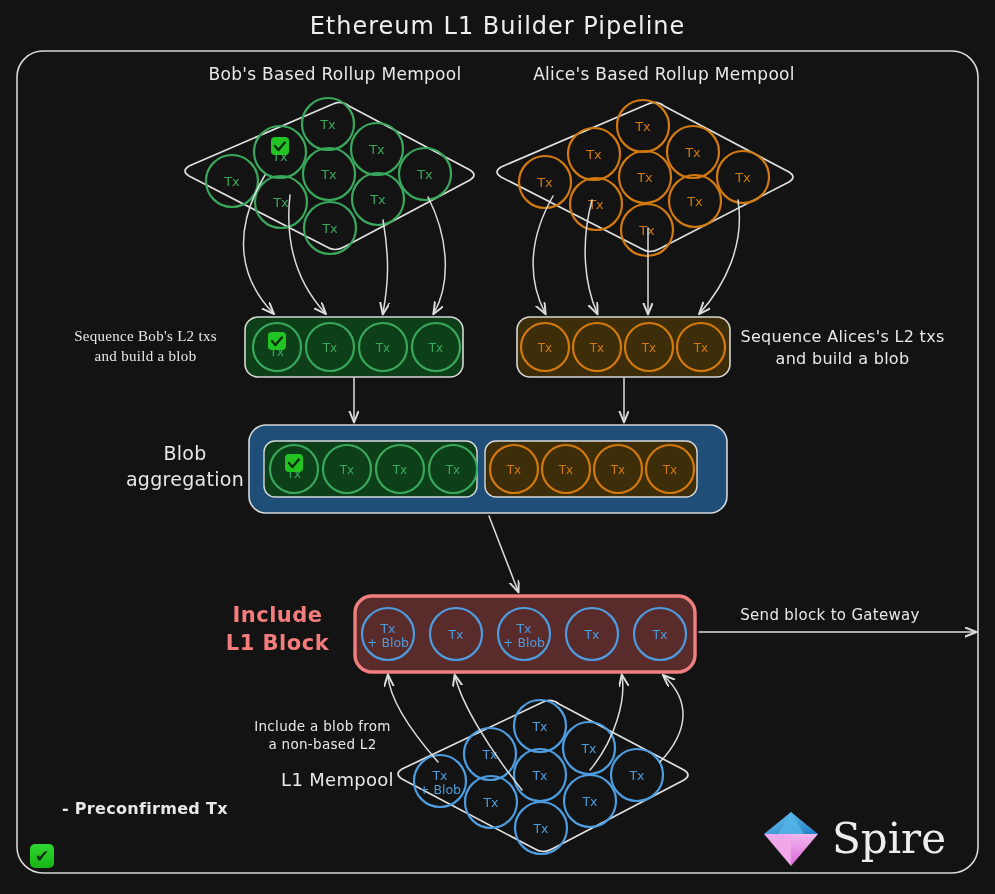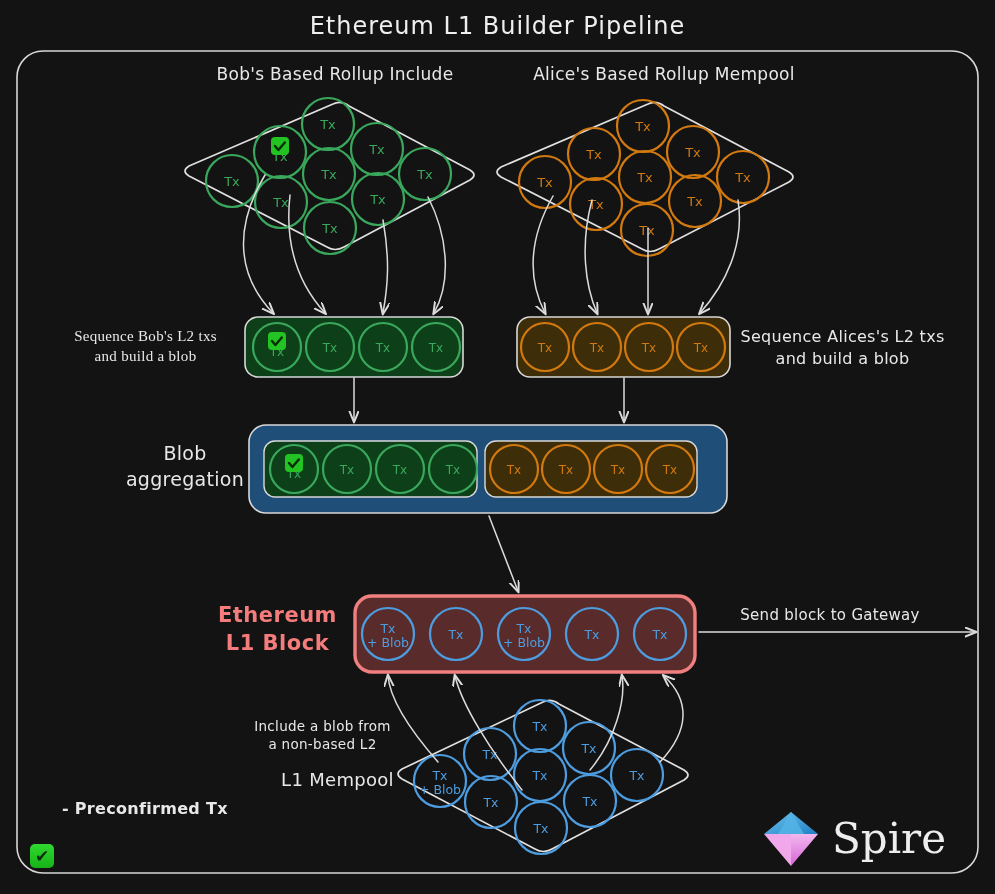--- a/index.html
+++ b/index.html
@@ -323,29 +323,29 @@
       <path d="M 522 790 C 490 750 462 705 455 676"></path>
       <path d="M 590 770 C 615 740 626 700 622 676"></path>
       <path d="M 660 762 C 690 730 690 700 664 676"></path>
 
       <path d="M 699 632 L 975 632"></path>
     </g>
   </svg>
 
   <div class="txt" id="page-title">Ethereum L1 Builder Pipeline</div>
 
-  <div class="txt" id="label-bob-mempool">Bob's Based Rollup Include</div>
+  <div class="txt" id="label-bob-mempool">Bob's Based Rollup Mempool</div>
   <div class="txt" id="label-alice-mempool">Alice's Based Rollup Mempool</div>
   <div class="txt" id="label-seq-bob">Sequence Bob's L2 txs
 and build a blob</div>
   <div class="txt" id="label-seq-alice">Sequence Alices's L2 txs
 and build a blob</div>
   <div class="txt" id="label-blob-agg">Blob
 aggregation</div>
-  <div class="txt" id="label-eth-block">Ethereum
+  <div class="txt" id="label-eth-block">Include
 L1 Block</div>
   <div class="txt" id="label-send-gw">Send block to Gateway</div>
   <div class="txt" id="label-include-blob">Include a blob from
 a non-based L2</div>
   <div class="txt" id="label-l1-mempool">L1 Mempool</div>
 
   <div class="legend-chip">✔</div>
   <div class="txt" id="label-legend">- Preconfirmed Tx</div>
 
   <div class="spire">

